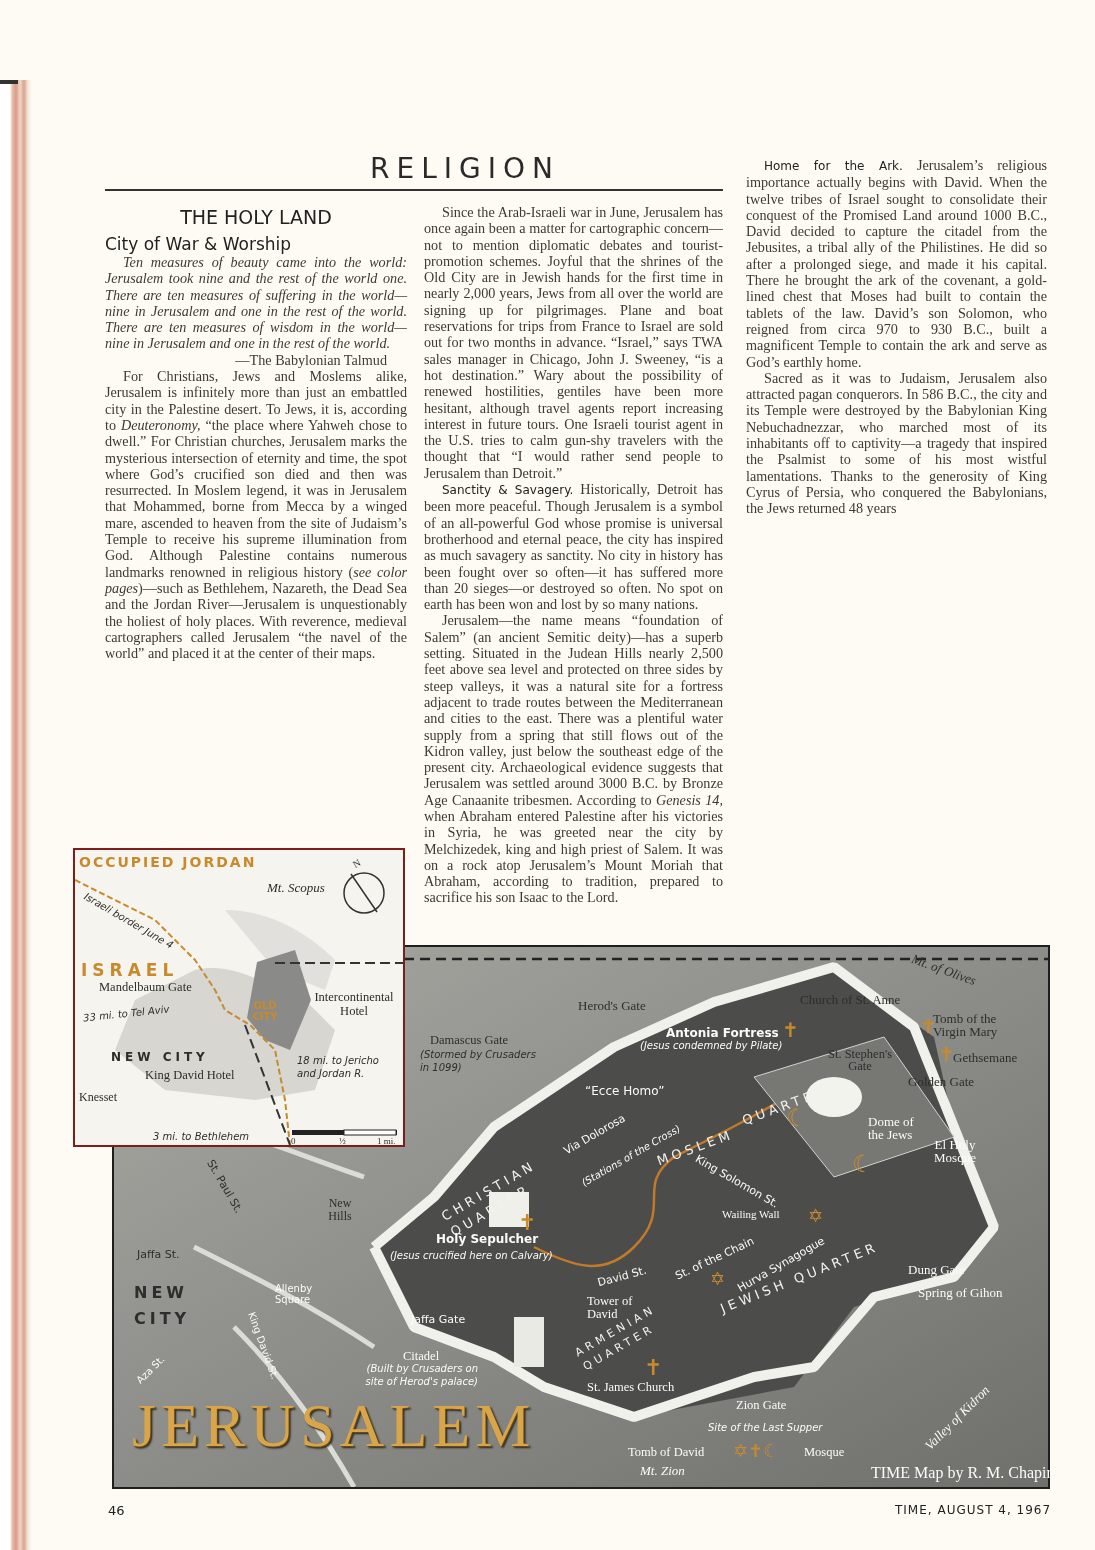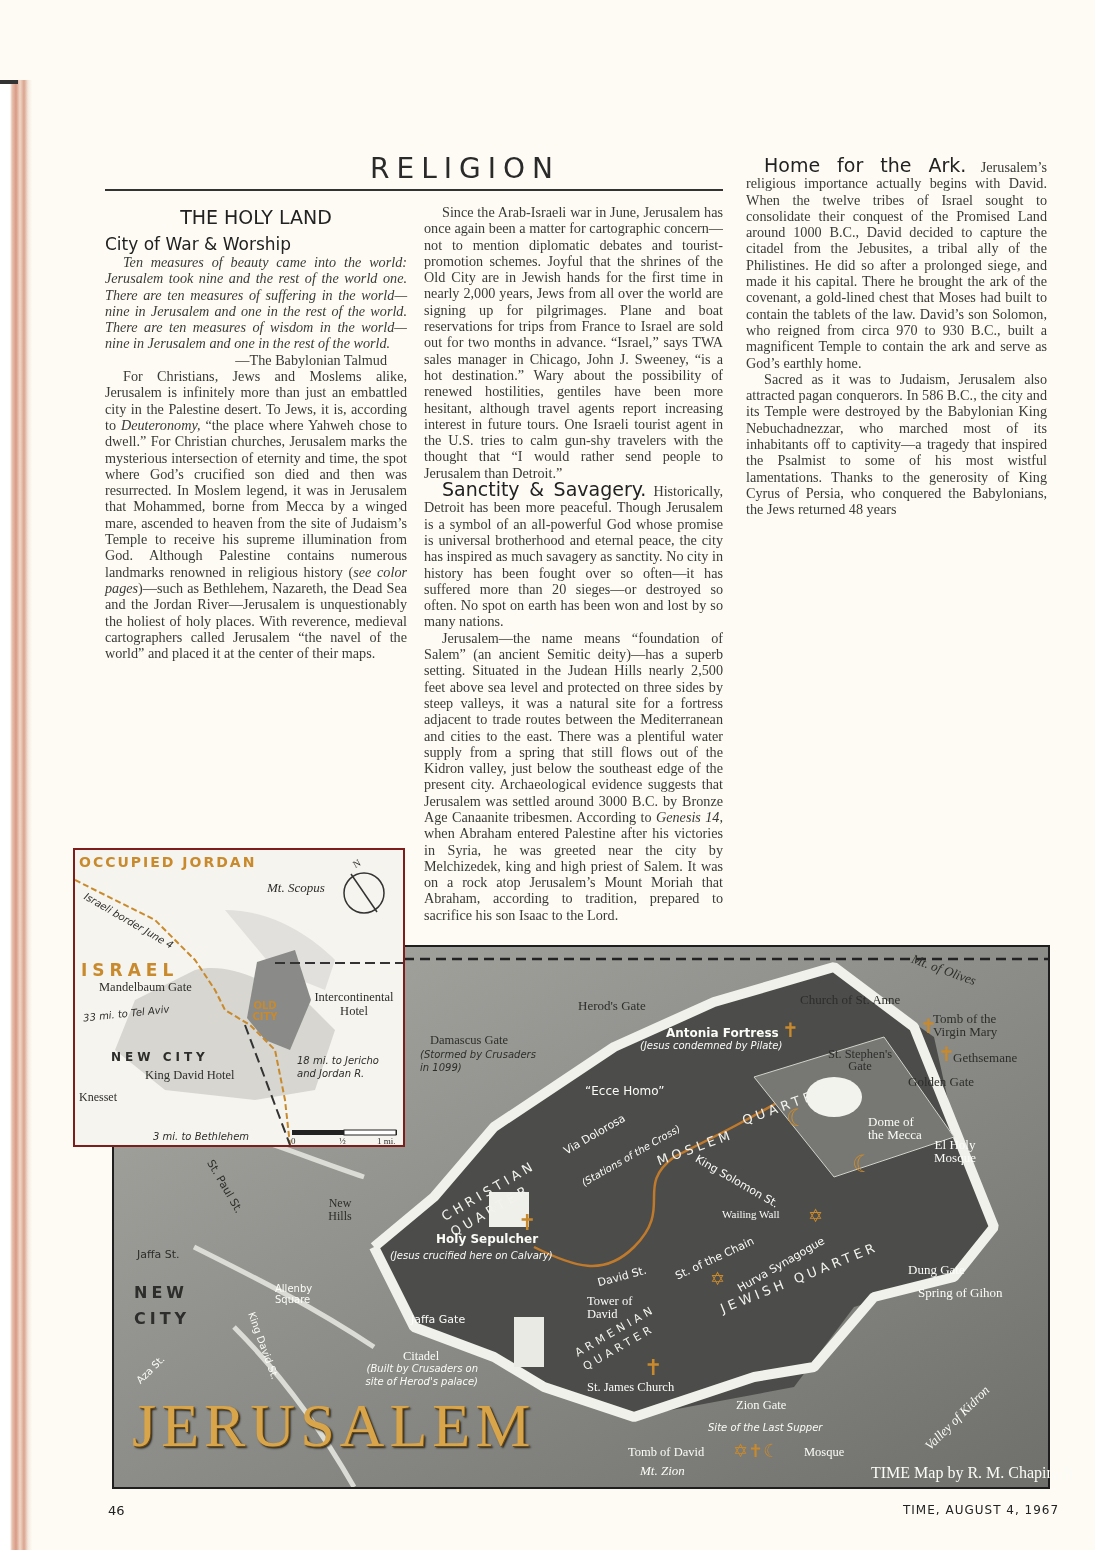--- a/index.html
+++ b/index.html
@@ -11,37 +11,37 @@
   .col { position:absolute; font-size:14.2px; line-height:16.3px; text-align:justify; color:#3a3a36; }
   .col p { margin:0; text-indent:18px; }
   .col p.noind { text-indent:0; }
   #c1 { left:105px; top:254px; width:302px; }
   #c2 { left:424px; top:204px; width:299px; }
   #c3 { left:746px; top:157px; width:301px; }
   .h1 { position:absolute; left:105px; top:206px; width:302px; text-align:center; font-family:"DejaVu Sans", sans-serif; font-size:19px; color:#222; }
   .h2 { position:absolute; left:105px; top:234px; font-family:"DejaVu Sans", sans-serif; font-size:17px; color:#222; }
   .epi { font-style:italic; }
   .attrib { text-align:right; padding-right:20px; }
-  .runin { font-family:"DejaVu Sans", sans-serif; font-size:19px; color:#222; }
+  .runin { font-family:"DejaVu Sans", sans-serif; font-size:12px; color:#222; }
   .ital { font-style:italic; }
 
   
   .map { position:absolute; left:112px; top:945px; width:934px; height:540px; border:2px solid #1e1e1e; background:#8f8f8b; overflow:hidden; }
   .map svg { position:absolute; left:0; top:0; }
   .inset { position:absolute; left:73px; top:848px; width:328px; height:295px; background:#f6f4ee; border:2px solid #7f1d1d; overflow:hidden; z-index:3; }
   .lbl { position:absolute; white-space:nowrap; font-family:"Liberation Serif", serif; }
   .w { color:#fbfbf8; }
   .d { color:#2d2d2b; }
   .sans { font-family:"DejaVu Sans", sans-serif; }
   .xs { font-size:10px; font-style:italic; font-family:"DejaVu Sans", sans-serif; }
   .quarter { font-family:"DejaVu Sans", sans-serif; font-size:13px; letter-spacing:4px; color:#f2f2ee; }
   .gold { color:#c88a2c; }
   .title-big { position:absolute; left:132px; top:1390px; font-size:62px; letter-spacing:5px; color:#d9a54a; text-shadow:1px 1px 0 #6a4a10, 2px 2px 2px #222; font-family:"Liberation Serif", serif; z-index:4; }
   .footer-page { position:absolute; left:108px; top:1503px; font-family:"DejaVu Sans", sans-serif; font-size:13px; color:#222; }
-  .footer-mag { position:absolute; left:895px; top:1503px; font-family:"DejaVu Sans", sans-serif; font-size:12px; letter-spacing:1px; color:#222;margin-left:8px; }
+  .footer-mag { position:absolute; left:895px; top:1503px; font-family:"DejaVu Sans", sans-serif; font-size:12px; letter-spacing:1px; color:#222; }
 </style>
 </head>
 <body>
 
 <div class="binding"></div>
 <div class="topline"></div>
 
 <div class="section">RELIGION</div>
 <div class="rule"></div>
 
@@ -132,21 +132,21 @@
 <div class="lbl gold" style="left:938px;top:1042px;font-size:20px;z-index:4;">✝</div>
 <div class="lbl d" style="left:953px;top:1050px;font-size:13px;z-index:4;">Gethsemane</div>
 <div class="lbl d" style="left:908px;top:1074px;font-size:13px;z-index:4;">Golden Gate</div>
 <div class="lbl w sans" style="left:585px;top:1084px;font-size:12px;z-index:4;">“Ecce Homo”</div>
 <div class="lbl gold" style="left:782px;top:1018px;font-size:20px;z-index:4;">✝</div>
 <div class="lbl w sans" style="left:560px;top:1128px;font-size:11px;transform:rotate(-30deg);z-index:4;">Via Dolorosa</div>
 <div class="lbl xs w" style="left:575px;top:1150px;transform:rotate(-30deg);z-index:4;">(Stations of the Cross)</div>
 <div class="quarter lbl" style="left:655px;top:1140px;transform:rotate(-20deg);z-index:4;">MOSLEM</div>
 <div class="quarter lbl" style="left:740px;top:1098px;transform:rotate(-20deg);z-index:4;">QUARTER</div>
 <div class="lbl gold" style="left:786px;top:1104px;font-size:24px;z-index:4;">☾</div>
-<div class="lbl w" style="left:868px;top:1115px;font-size:13px;width:60px;white-space:normal;line-height:13px;z-index:4;">Dome of the Mecca</div>
+<div class="lbl w" style="left:868px;top:1115px;font-size:13px;width:60px;white-space:normal;line-height:13px;z-index:4;">Dome of the Jews</div>
 <div class="lbl w" style="left:925px;top:1138px;font-size:13px;width:60px;white-space:normal;line-height:13px;text-align:center;z-index:4;">El Holy Mosque</div>
 <div class="lbl gold" style="left:852px;top:1150px;font-size:24px;z-index:4;">☾</div>
 <div class="quarter lbl" style="left:440px;top:1180px;transform:rotate(-30deg);width:110px;white-space:normal;line-height:18px;z-index:4;">CHRISTIAN QUARTER</div>
 <div class="lbl w sans" style="left:690px;top:1175px;font-size:11px;transform:rotate(30deg);z-index:4;">King Solomon St.</div>
 <div class="lbl d sans" style="left:195px;top:1180px;font-size:11px;transform:rotate(60deg);z-index:4;">St. Paul St.</div>
 <div class="lbl d" style="left:320px;top:1197px;font-size:12px;width:40px;white-space:normal;line-height:13px;text-align:center;z-index:4;">New Hills</div>
 <div class="lbl gold" style="left:518px;top:1210px;font-size:22px;z-index:4;">✝</div>
 <div class="lbl w sans" style="left:436px;top:1232px;font-size:12px;font-weight:bold;z-index:4;">Holy Sepulcher</div>
 <div class="lbl xs w" style="left:390px;top:1250px;z-index:4;">(Jesus crucified here on Calvary)</div>
 <div class="lbl w" style="left:722px;top:1208px;font-size:11px;z-index:4;">Wailing Wall</div>

